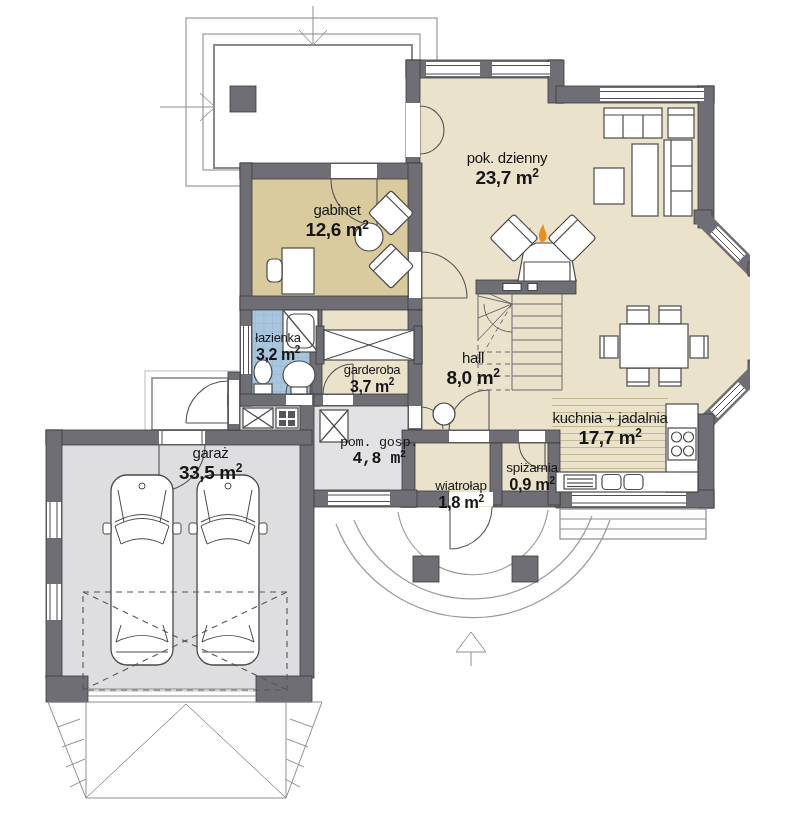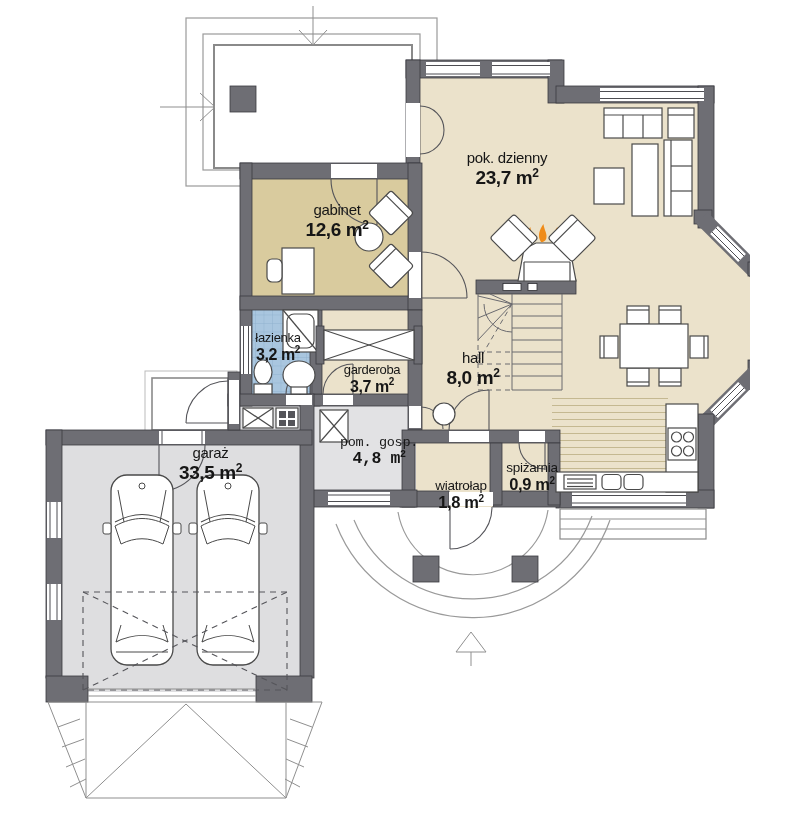--- a/index.html
+++ b/index.html
@@ -410,20 +410,24 @@
     <span class="ra"><span>3,2 m</span><span class="sup">2</span></span>
   </div>
   <div class="room-label sm" style="left:372px;top:379px;">
     <span class="rn">garderoba</span>
     <span class="ra"><span>3,7 m</span><span class="sup">2</span></span>
   </div>
   <div class="room-label" style="left:453px;top:369px;margin-left:20px;">
     <span class="rn">hall</span>
     <span class="ra"><span>8,0 m</span><span class="sup">2</span></span>
   </div>
+  <div class="room-label" style="left:610px;top:429px;">
+    <span class="rn">kuchnia + jadalnia</span>
+    <span class="ra"><span>17,7 m</span><span class="sup">2</span></span>
+  </div>
   <div class="room-label md" style="left:461px;top:495px;">
     <span class="rn">wiatrołap</span>
     <span class="ra"><span>1,8 m</span><span class="sup">2</span></span>
   </div>
   <div class="room-label md" style="left:532px;top:477px;">
     <span class="rn">spiżarnia</span>
     <span class="ra"><span>0,9 m</span><span class="sup">2</span></span>
   </div>
   <div class="room-label md" style="left:379px;top:452px;font-family:Liberation Mono, monospace;">
     <span class="rn">pom. gosp.</span>

